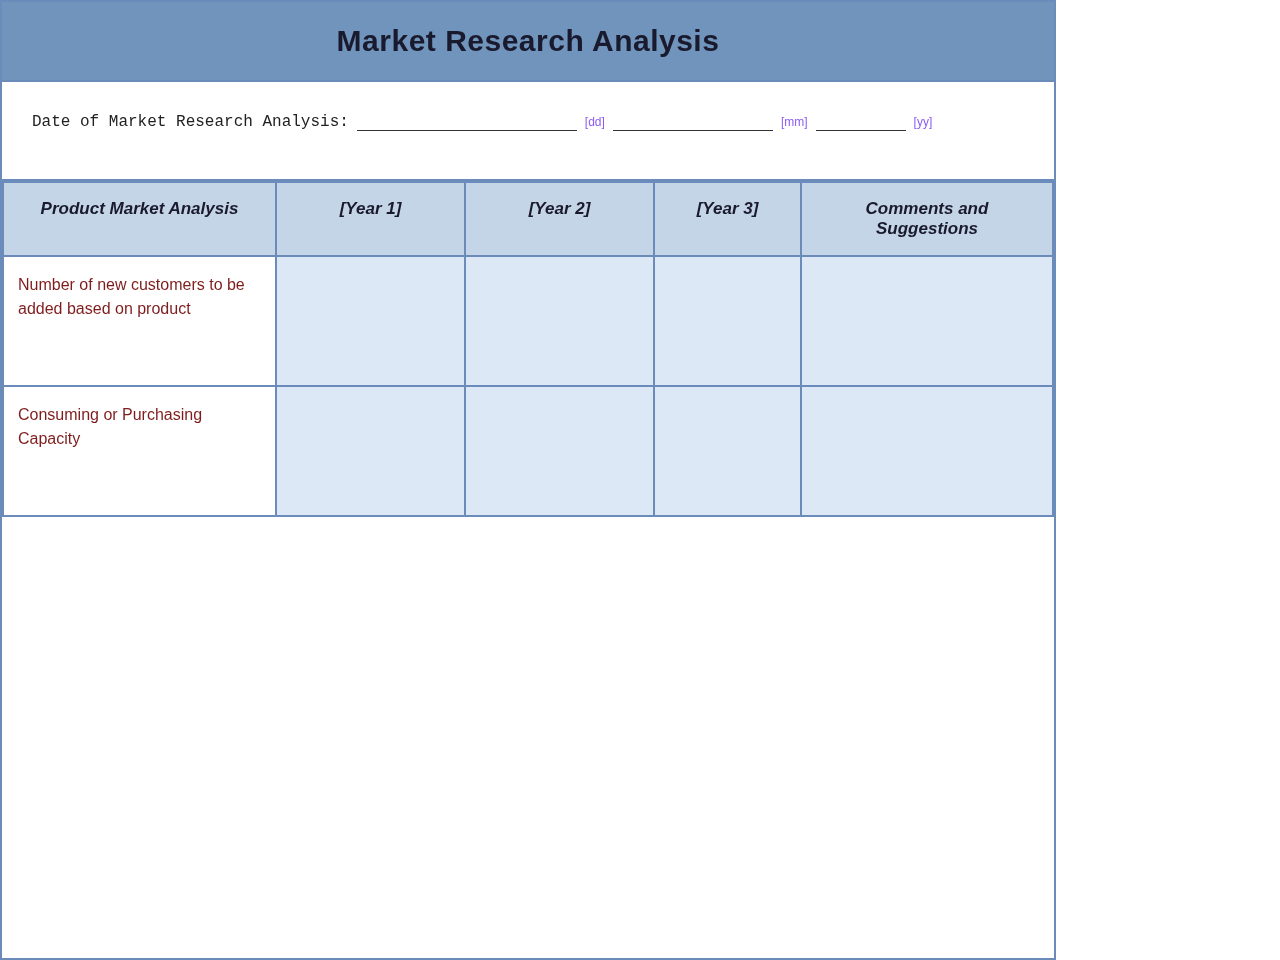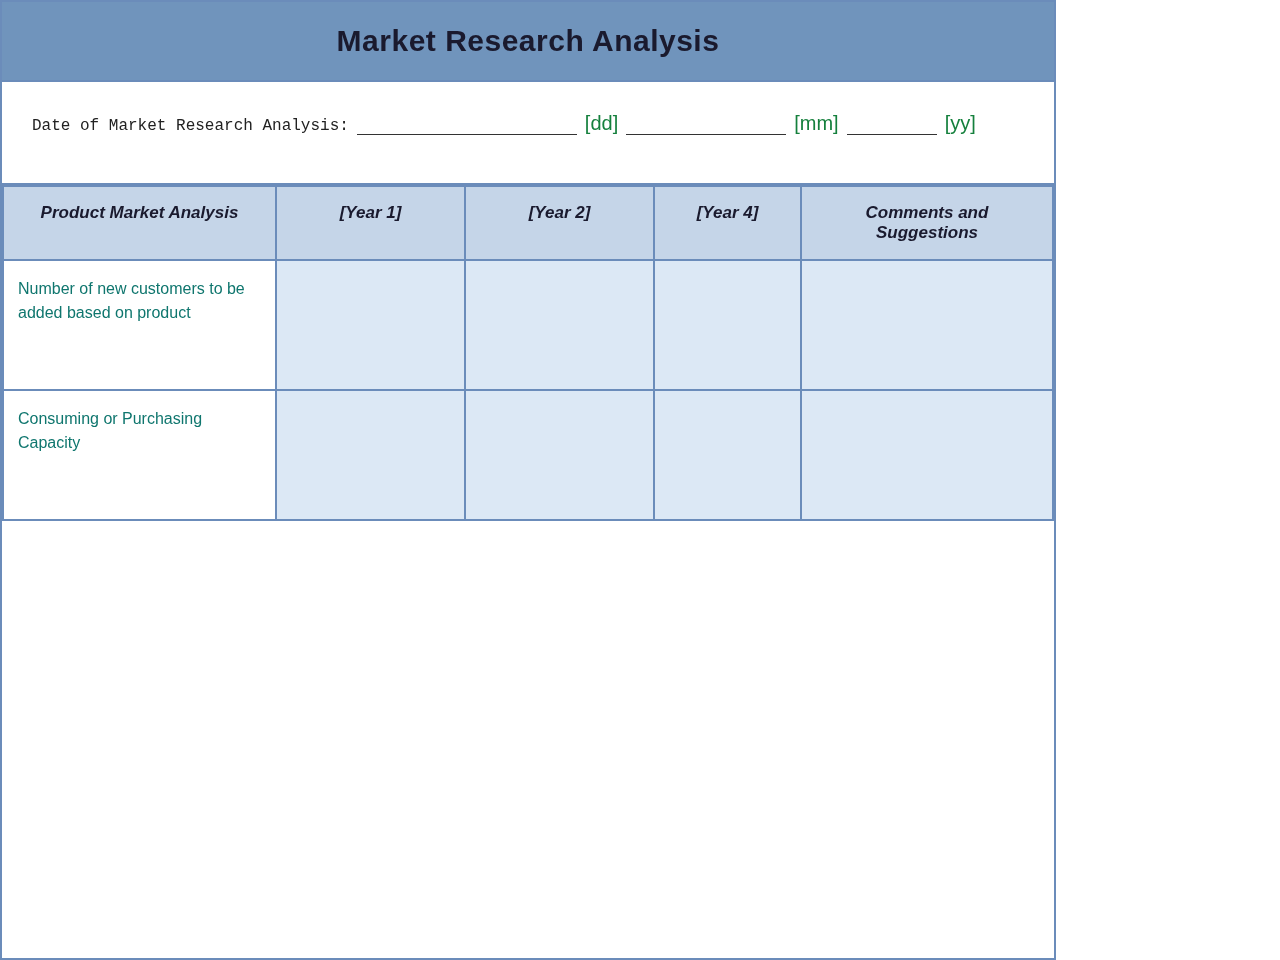--- a/index.html
+++ b/index.html
@@ -78,22 +78,22 @@
 
     .info-line-xlong {
       width: 460px;
     }
 
     .info-line-product {
       width: 320px;
     }
 
     .date-unit {
-      font-size: 20px;
-      color: #15803d;
+      font-size: 12px;
+      color: #8b5cf6;
     }
 
     
     .analysis-table {
       width: 100%;
       border-collapse: collapse;
     }
 
     .analysis-table th,
     .analysis-table td {
@@ -150,21 +150,21 @@
       color: #1a1a2e;
       vertical-align: top;
     }
 
     .data-row-alt td:first-child {
       background-color: #fff;
     }
 
     .row-label {
       font-size: 16px;
-      color: #0f766e;
+      color: #7f1d1d;
       line-height: 1.5;
     }
 
     .th-product {
       text-align: center;
       font-style: italic;
       font-weight: bold;
     }
 
     .empty-cell {
@@ -203,21 +203,21 @@
         <th class="col-analysis th-product">
           <span>Product Market Analysis</span>
         </th>
         <th class="col-year1">
           <span>[Year 1]</span>
         </th>
         <th class="col-year2">
           <span>[Year 2]</span>
         </th>
         <th class="col-year3">
-          <span>[Year 4]</span>
+          <span>[Year 3]</span>
         </th>
         <th class="col-comments">
           <span>Comments and Suggestions</span>
         </th>
       </tr>
     </thead>
     <tbody id="table-body">
     <tr class="data-row">
           <td><span class="row-label">Number of new customers to be added based on product</span></td>
           <td class="empty-cell"></td>

